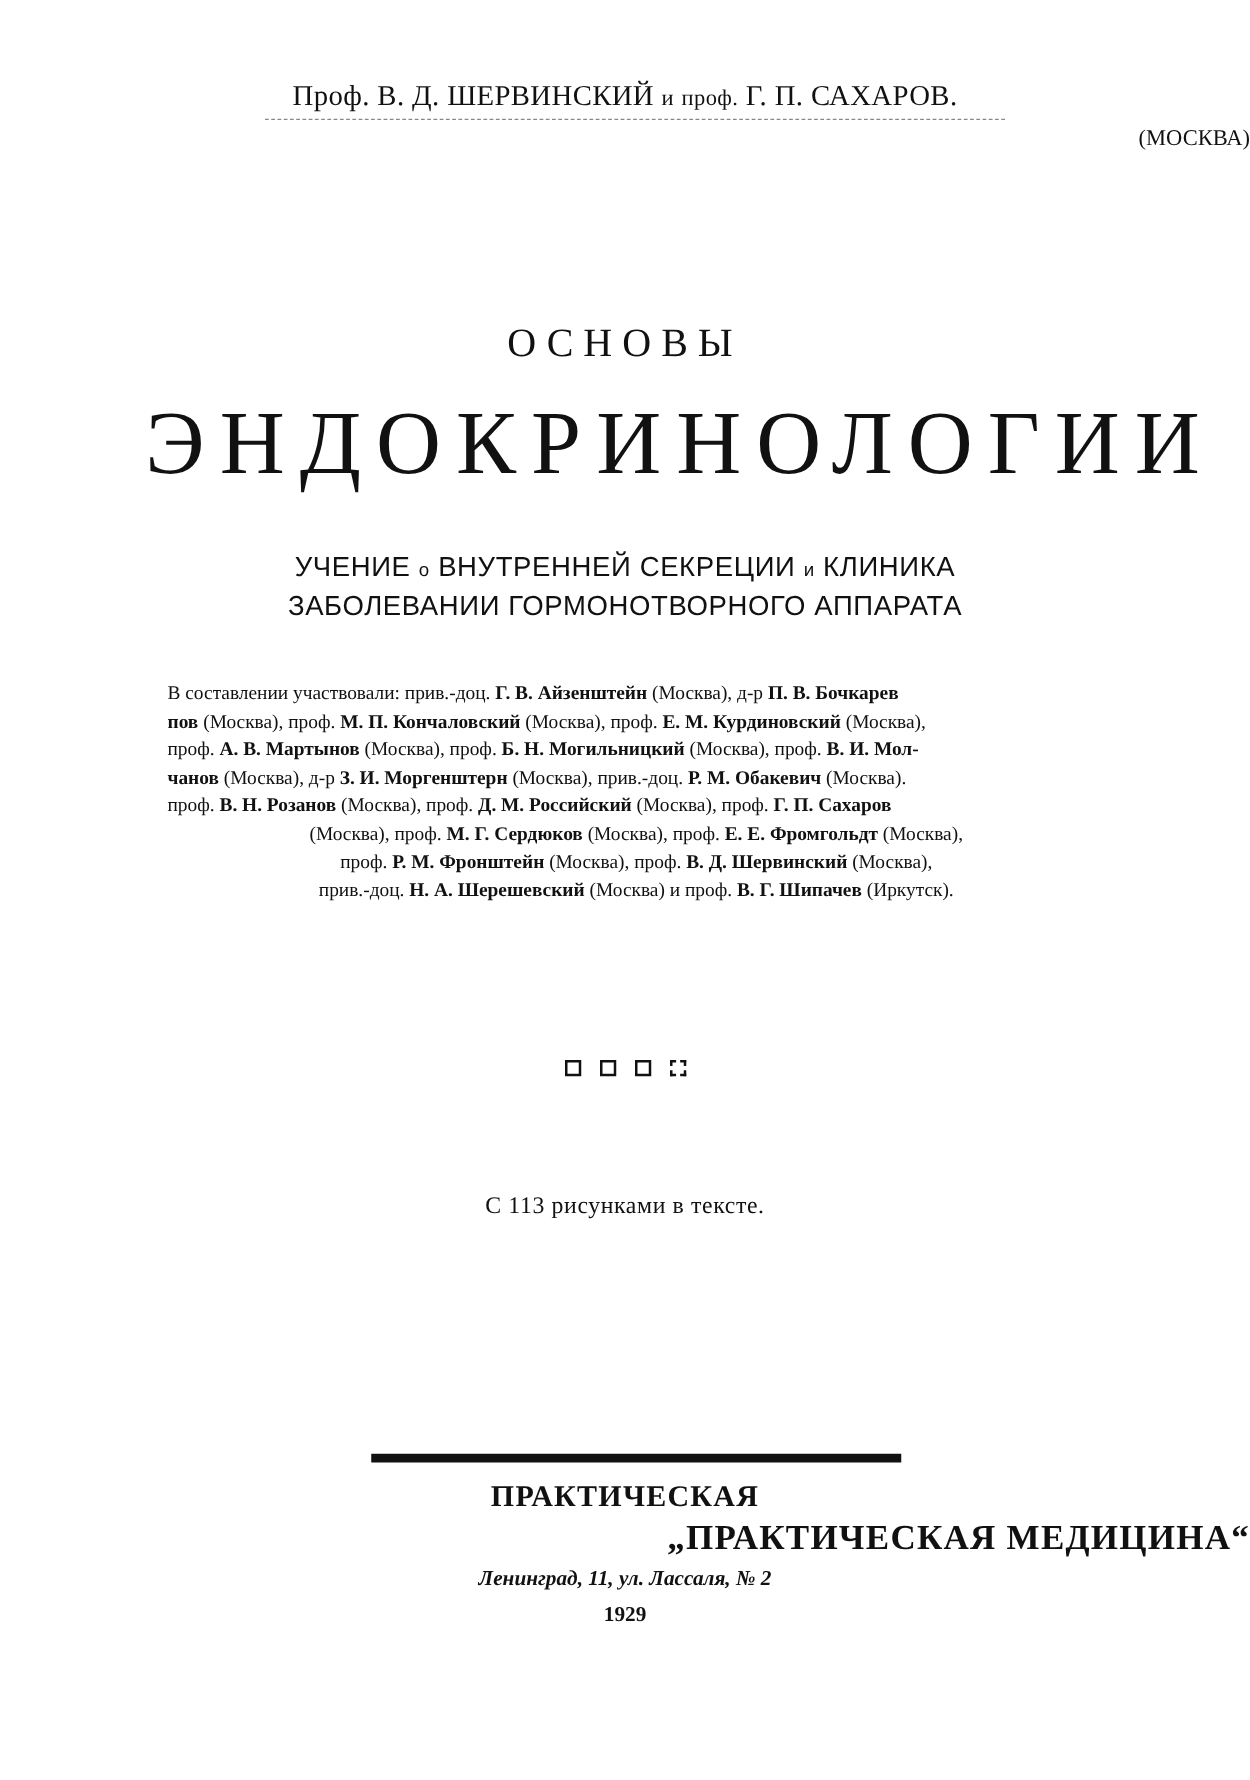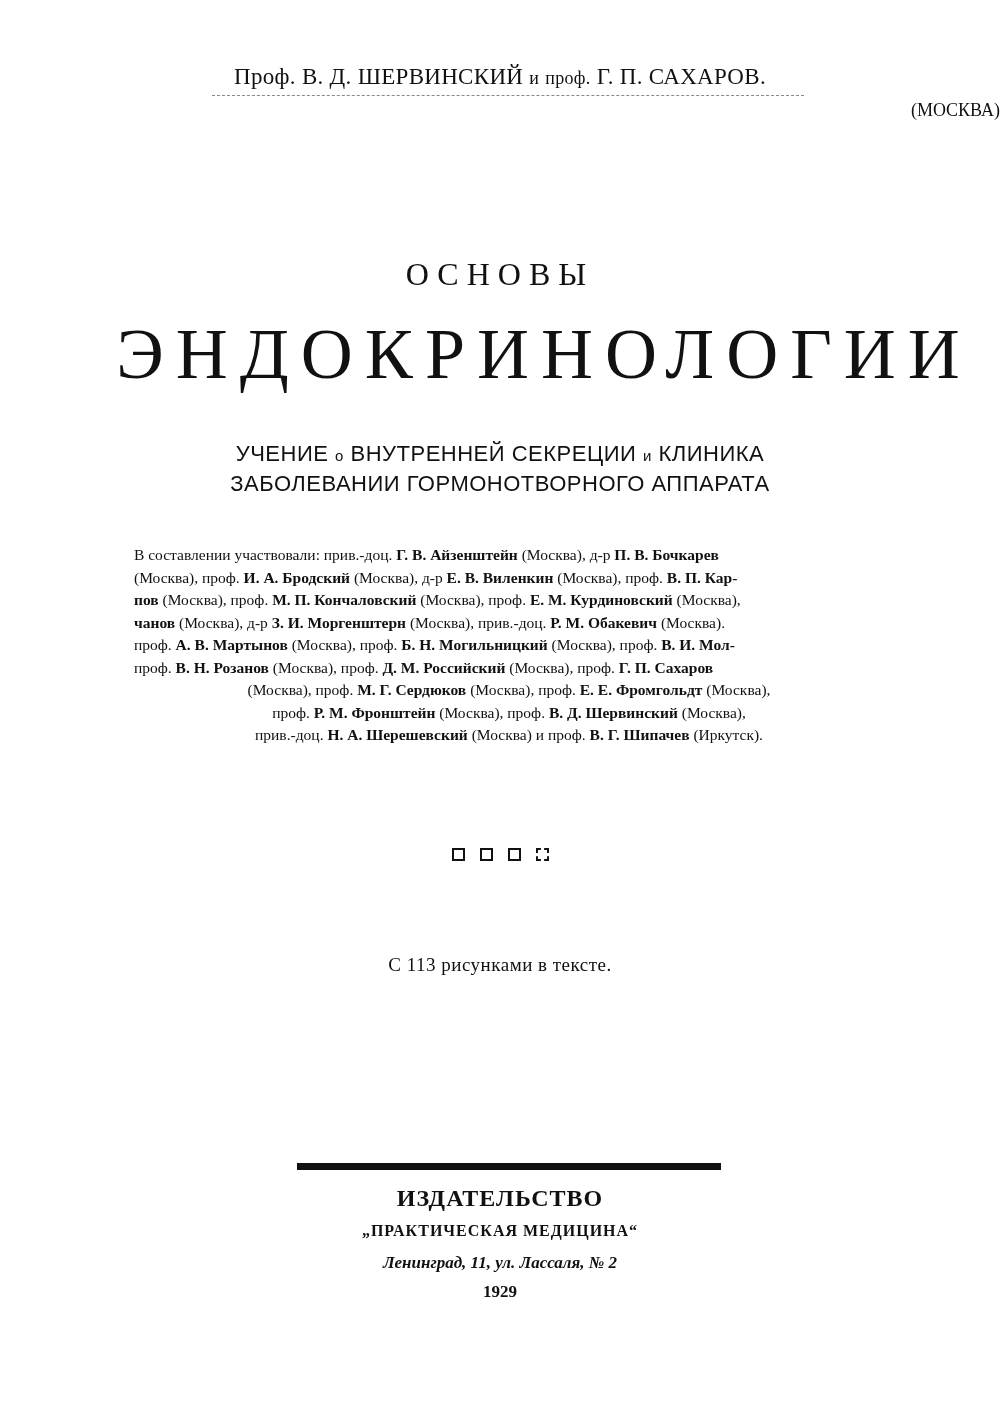--- a/index.html
+++ b/index.html
@@ -57,21 +57,21 @@
     }
     .rule {
       position: absolute; top: 1163px; left: 297px; width: 424px; height: 7px;
       background: #111;
     }
     .publisher {
       position: absolute; top: 1182px; left: 0; width: 1000px; text-align: center;
       font-family: "Liberation Serif", serif; font-weight: bold;
     }
     .publisher .p1 { font-size: 24px; line-height: 32px; letter-spacing: 1px; }
-    .publisher .p2 { font-size: 16px; line-height: 34px; letter-spacing: 1px; }
+    .publisher .p2 { font-size: 28px; line-height: 34px; letter-spacing: 1px; text-align: right; }
     .publisher .p3 { font-size: 17px; line-height: 30px; font-style: italic; }
     .publisher .p4 { font-size: 17px; line-height: 28px; }
   </style>
 </head>
 <body>
 
 <div class="page">
 
   <div class="authors">
     <span>Проф.</span>
@@ -92,41 +92,40 @@
       <span class="small">о</span>
       <span>ВНУТРЕННЕЙ СЕКРЕЦИИ</span>
       <span class="small">и</span>
       <span>КЛИНИКА</span>
     </div>
     <div>ЗАБОЛЕВАНИИ ГОРМОНОТВОРНОГО АППАРАТА</div>
   </div>
 
   <div class="contributors">
     <p class="j"><span>В составлении участвовали: прив.-доц. </span><b>Г. В. Айзенштейн</b><span> (Москва), д-р </span><b>П. В. Бочкарев</b></p>
-    <p class="j"><span>(Москва), проф. </span><b>И. А. Бродский</b><span> (Москва), д-р </span><b>Е. В. Виленкин</b><span> (Москва), проф. </span><b>В. П. Кар-</b></p>
     <p class="j"><b>пов</b><span> (Москва), проф. </span><b>М. П. Кончаловский</b><span> (Москва), проф. </span><b>Е. М. Курдиновский</b><span> (Москва),</span></p>
+    <p class="j"><span>проф. </span><b>А. В. Мартынов</b><span> (Москва), проф. </span><b>Б. Н. Могильницкий</b><span> (Москва), проф. </span><b>В. И. Мол-</b></p>
     <p class="j"><b>чанов</b><span> (Москва), д-р </span><b>З. И. Моргенштерн</b><span> (Москва), прив.-доц. </span><b>Р. М. Обакевич</b><span> (Москва).</span></p>
-    <p class="j"><span>проф. </span><b>А. В. Мартынов</b><span> (Москва), проф. </span><b>Б. Н. Могильницкий</b><span> (Москва), проф. </span><b>В. И. Мол-</b></p>
     <p class="j"><span>проф. </span><b>В. Н. Розанов</b><span> (Москва), проф. </span><b>Д. М. Российский</b><span> (Москва), проф. </span><b>Г. П. Сахаров</b></p>
     <p class="c"><span>(Москва), проф. </span><b>М. Г. Сердюков</b><span> (Москва), проф. </span><b>Е. Е. Фромгольдт</b><span> (Москва),</span></p>
     <p class="c"><span>проф. </span><b>Р. М. Фронштейн</b><span> (Москва), проф. </span><b>В. Д. Шервинский</b><span> (Москва),</span></p>
     <p class="c"><span>прив.-доц. </span><b>Н. А. Шерешевский</b><span> (Москва) и проф. </span><b>В. Г. Шипачев</b><span> (Иркутск).</span></p>
   </div>
 
   <div class="ornament">
     <span class="sq"></span>
     <span class="sq"></span>
     <span class="sq"></span>
     <span class="sq open"></span>
   </div>
 
   <div class="figures">С 113 рисунками в тексте.</div>
 
   <div class="rule"></div>
 
   <div class="publisher">
-    <div class="p1">ИЗДАТЕЛЬСТВО</div>
+    <div class="p1">ПРАКТИЧЕСКАЯ</div>
     <div class="p2">„ПРАКТИЧЕСКАЯ МЕДИЦИНА“</div>
     <div class="p3">Ленинград, 11, ул. Лассаля, № 2</div>
     <div class="p4">1929</div>
   </div>
 
 </div>
 
 </body></html>

